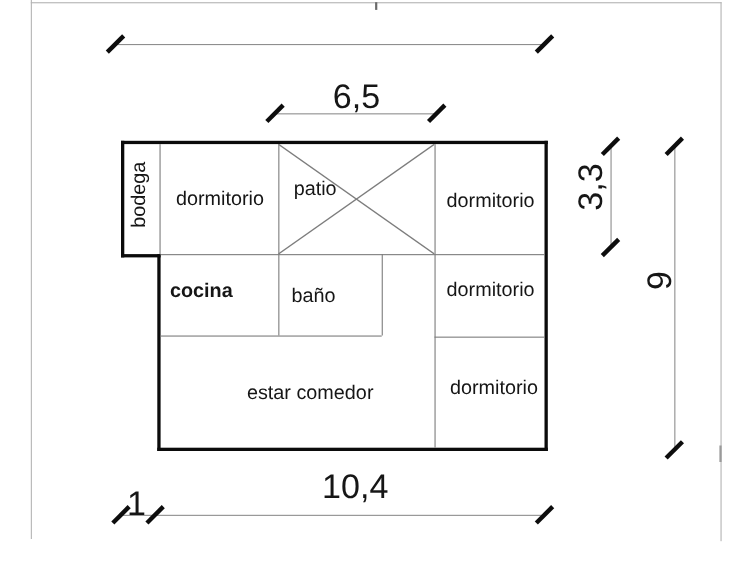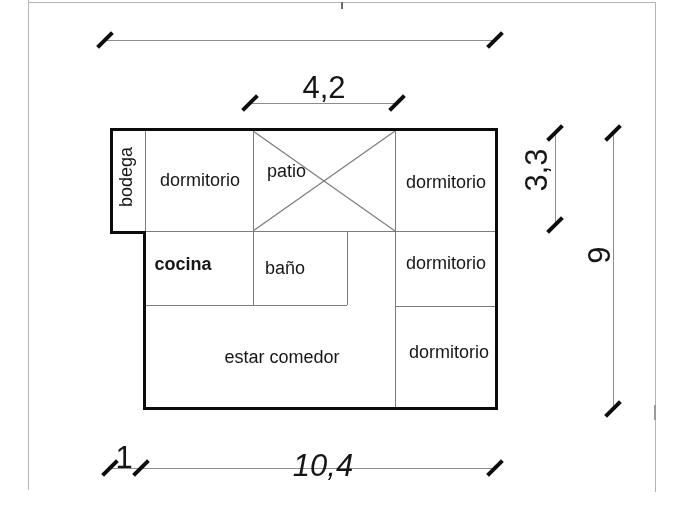--- a/index.html
+++ b/index.html
@@ -100,32 +100,32 @@
   <span class="abs lbl room" style="left:282px;top:358px;">estar comedor</span>
   <span class="abs lbl room" style="left:449px;top:353px;">dormitorio</span>
 
   <div class="abs dim" style="left:105px;top:40px;width:390px;height:1px;"></div>
   <div class="abs tick" style="left:105px;top:40px;"></div>
   <div class="abs tick" style="left:495px;top:40px;"></div>
 
   <div class="abs dim" style="left:250px;top:103px;width:147px;height:1px;"></div>
   <div class="abs tick" style="left:250px;top:103px;"></div>
   <div class="abs tick" style="left:397px;top:103px;"></div>
-  <span class="abs lbl dimlbl" style="left:324px;top:88px;">4,2</span>
+  <span class="abs lbl dimlbl" style="left:324px;top:88px;">6,5</span>
 
   <div class="abs dim" style="left:555px;top:133px;width:1px;height:92px;"></div>
   <div class="abs tick" style="left:555px;top:133px;"></div>
   <div class="abs tick" style="left:555px;top:225px;"></div>
   <span class="abs lbl dimlbl rot" style="left:537px;top:170px;">3,3</span>
 
   <div class="abs dim" style="left:613px;top:133px;width:1px;height:276px;"></div>
   <div class="abs tick" style="left:613px;top:133px;"></div>
   <div class="abs tick" style="left:613px;top:409px;"></div>
   <span class="abs lbl dimlbl rot" style="left:600px;top:255px;">9</span>
 
   <div class="abs dim" style="left:108px;top:468px;width:387px;height:1px;"></div>
   <div class="abs tick" style="left:110px;top:468px;"></div>
   <div class="abs tick" style="left:141px;top:468px;"></div>
   <div class="abs tick" style="left:495px;top:468px;"></div>
   <span class="abs lbl dimlbl" style="left:124px;top:458px;">1</span>
-  <span class="abs lbl dimlbl" style="left:323px;top:466px;font-style:italic;">10,4</span>
+  <span class="abs lbl dimlbl" style="left:323px;top:443px;">10,4</span>
 
 </div>
 
 </body></html>

